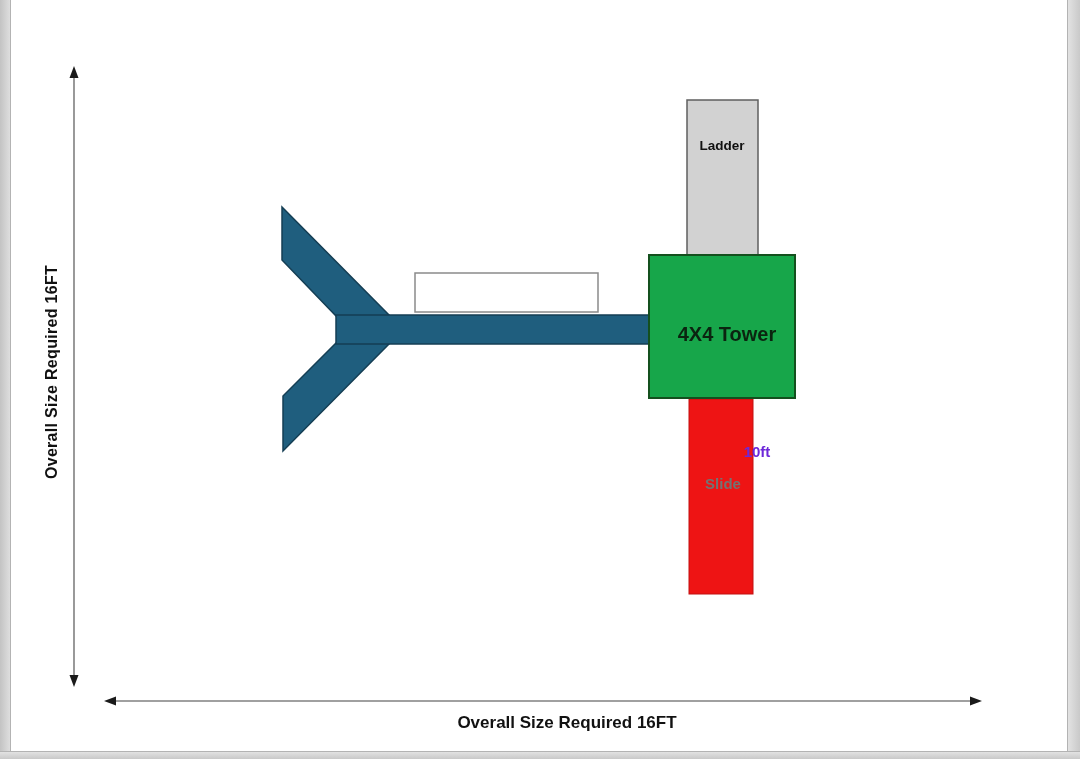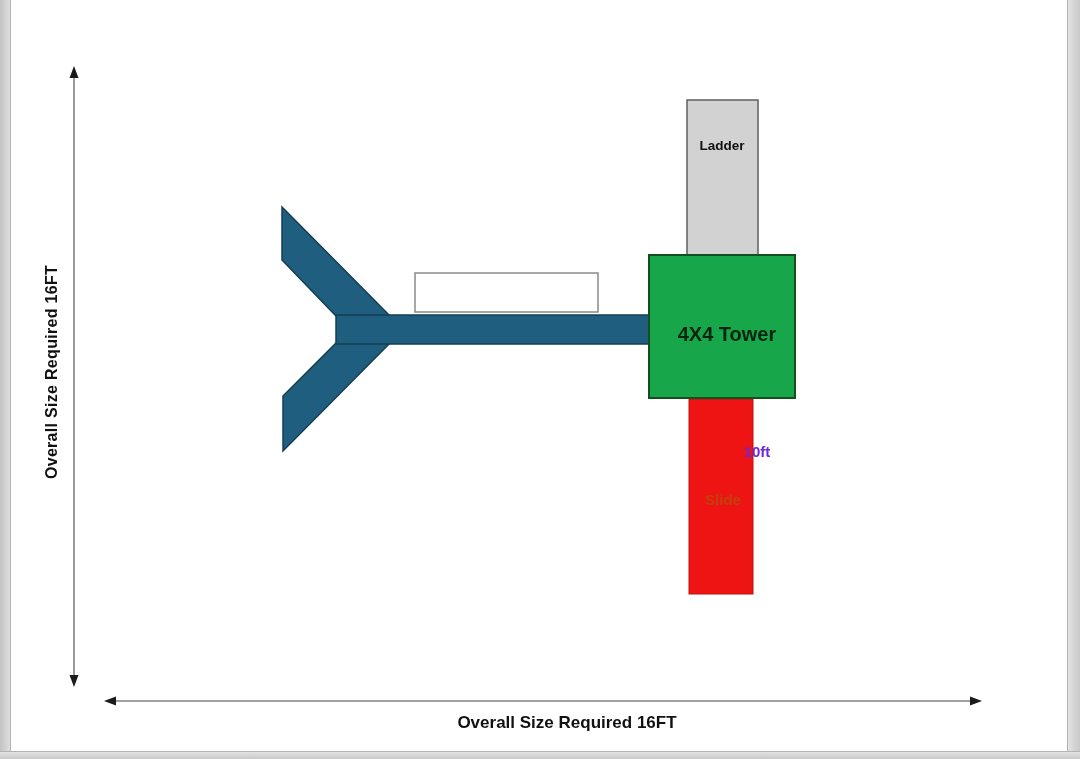--- a/index.html
+++ b/index.html
@@ -22,21 +22,21 @@
     left:52px;top:372px;
     font-size:16px;
     letter-spacing:.3px;
     transform:translate(-50%,-50%) rotate(-90deg);
   }
   .hlabel{left:567px;top:723px;font-size:17px;}
   .swinglabel{left:506px;top:293px;font-size:20px;}
   .towerlabel{left:727px;top:334px;font-size:20px;color:#0b2410;}
   .ladderlabel{left:722px;top:145px;font-size:13.5px;}
   .slidelabel1{left:721px;top:451px;font-size:15px;color:#6d28d9;margin-left:36px;}
-  .slidelabel2{left:723px;top:499px;font-size:15px;color:#c2410c;}
+  .slidelabel2{left:723px;top:483px;font-size:15px;color:#737373;}
   
   .edge{position:absolute;background:linear-gradient(to right,#c3c3c3,#dedede);}
   .edge-left{left:0;top:0;width:10px;height:759px;border-right:1px solid #b3b3b3;}
   .edge-right{right:0;top:0;width:12px;height:759px;background:linear-gradient(to left,#c9c9c9,#e2e2e2);border-left:1px solid #b3b3b3;}
   .edge-bottom{left:0;bottom:0;width:1080px;height:7px;background:linear-gradient(to bottom,#e2e2e2,#c9c9c9);border-top:1px solid #b3b3b3;}
 </style>
 </head>
 <body>
 
 <div class="stage">

